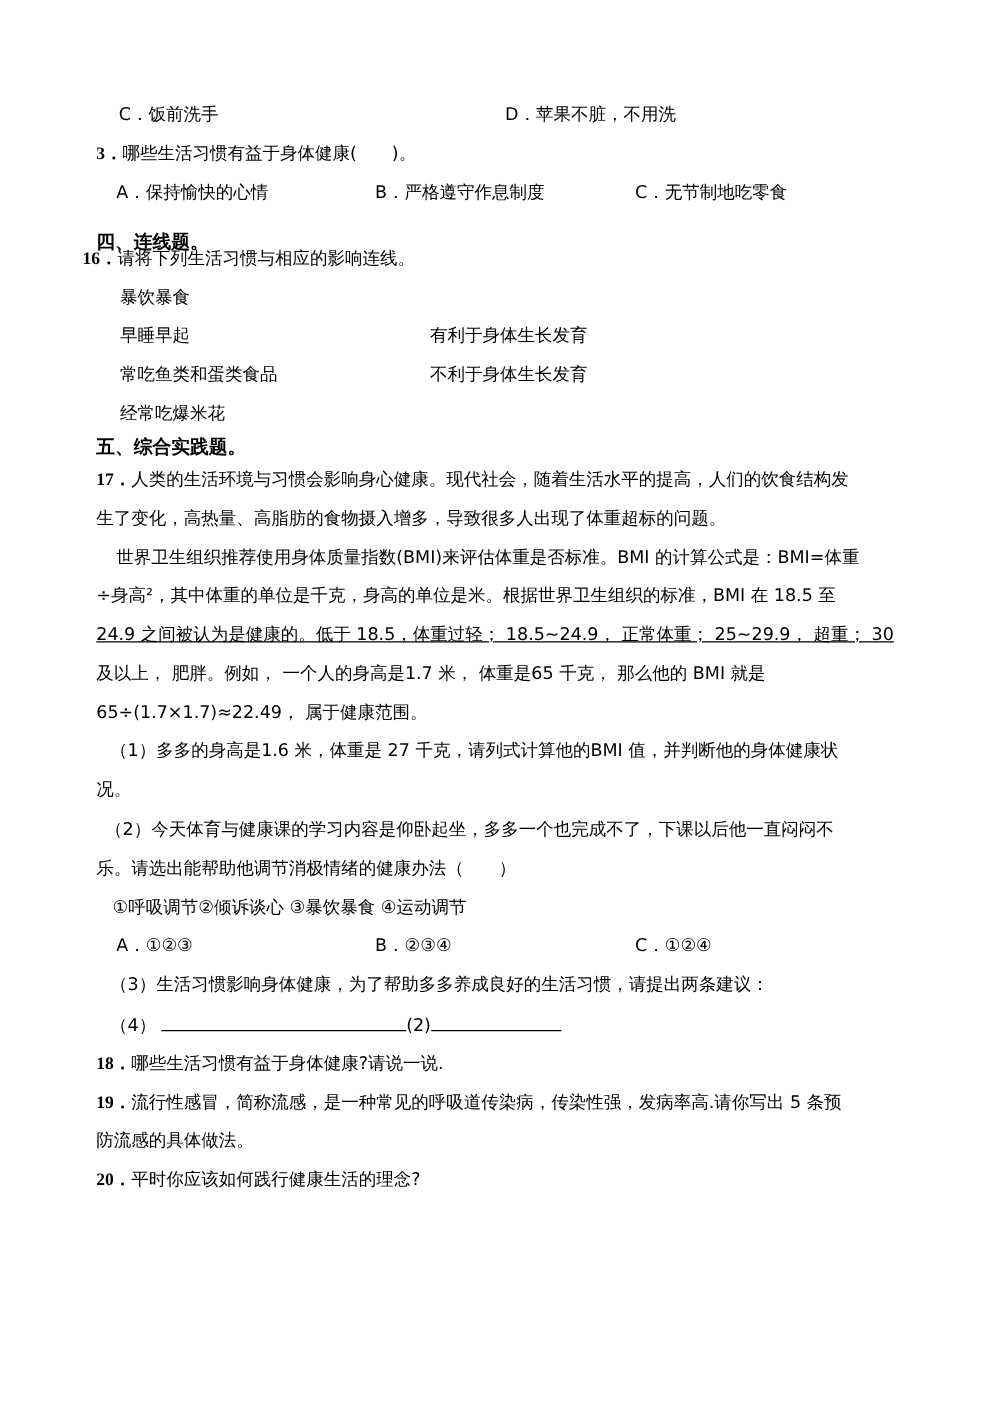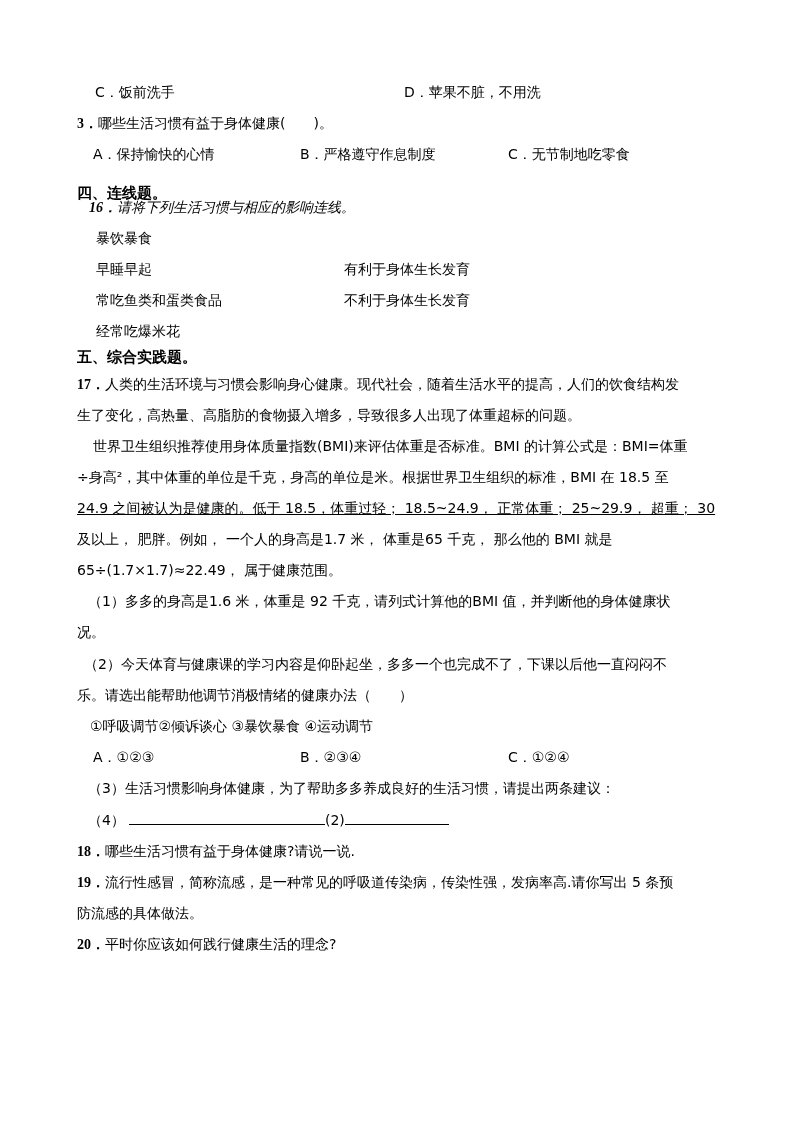--- a/index.html
+++ b/index.html
@@ -18,21 +18,21 @@
 
 <div class="line" style="left:77px; top:114px;">
   <span class="num">3．</span><span>哪些生活习惯有益于身体健康(　　)。</span>
 </div>
 <div class="line" style="left:93px; top:145px;">A．保持愉快的心情</div>
 <div class="line" style="left:300px; top:145px;">B．严格遵守作息制度</div>
 <div class="line" style="left:508px; top:145px;">C．无节制地吃零食</div>
 
 <div class="line heading" style="left:77px; top:172px;margin-top:12px;">四、连线题。</div>
 
-<div class="line" style="left:89px; top:198px;font-style:italic;">
+<div class="line" style="left:66px; top:198px;">
   <span class="num">16．</span><span>请将下列生活习惯与相应的影响连线。</span>
 </div>
 <div class="line" style="left:96px; top:229px;">暴饮暴食</div>
 <div class="line" style="left:96px; top:260px;">早睡早起</div>
 <div class="line" style="left:96px; top:291px;">常吃鱼类和蛋类食品</div>
 <div class="line" style="left:96px; top:322px;">经常吃爆米花</div>
 <div class="line" style="left:344px; top:260px;">有利于身体生长发育</div>
 <div class="line" style="left:344px; top:291px;">不利于身体生长发育</div>
 
 <div class="line heading" style="left:77px; top:348px;">五、综合实践题。</div>
@@ -41,21 +41,21 @@
   <span class="num">17．</span><span>人类的生活环境与习惯会影响身心健康。现代社会，随着生活水平的提高，人们的饮食结构发</span>
 </div>
 <div class="line" style="left:77px; top:406px;">生了变化，高热量、高脂肪的食物摄入增多，导致很多人出现了体重超标的问题。</div>
 
 <div class="line" style="left:93px; top:437px;">世界卫生组织推荐使用身体质量指数(BMI)来评估体重是否标准。BMI 的计算公式是：BMI=体重</div>
 <div class="line" style="left:77px; top:468px;">÷身高²，其中体重的单位是千克，身高的单位是米。根据世界卫生组织的标准，BMI 在 18.5  至</div>
 <div class="line" style="left:77px; top:499px;text-decoration:underline;">24.9 之间被认为是健康的。低于 18.5，体重过轻；  18.5~24.9，  正常体重；  25~29.9，  超重；  30</div>
 <div class="line" style="left:77px; top:530px;">及以上，  肥胖。例如，  一个人的身高是1.7 米，  体重是65 千克，  那么他的 BMI 就是</div>
 <div class="line" style="left:77px; top:561px;">65÷(1.7×1.7)≈22.49，   属于健康范围。</div>
 
-<div class="line" style="left:88px; top:592px;">（1）多多的身高是1.6 米，体重是 92 千克，请列式计算他的BMI 值，并判断他的身体健康状</div>
+<div class="line" style="left:88px; top:592px;">（1）多多的身高是1.6 米，体重是 27 千克，请列式计算他的BMI 值，并判断他的身体健康状</div>
 <div class="line" style="left:77px; top:623px;">况。</div>
 
 <div class="line" style="left:84px; top:655px;">（2）今天体育与健康课的学习内容是仰卧起坐，多多一个也完成不了，下课以后他一直闷闷不</div>
 <div class="line" style="left:77px; top:686px;">乐。请选出能帮助他调节消极情绪的健康办法（　　）</div>
 <div class="line" style="left:90px; top:717px;">①呼吸调节②倾诉谈心 ③暴饮暴食 ④运动调节</div>
 <div class="line" style="left:93px; top:748px;">A．①②③</div>
 <div class="line" style="left:300px; top:748px;">B．②③④</div>
 <div class="line" style="left:508px; top:748px;">C．①②④</div>
 
 <div class="line" style="left:88px; top:779px;">（3）生活习惯影响身体健康，为了帮助多多养成良好的生活习惯，请提出两条建议：</div>

